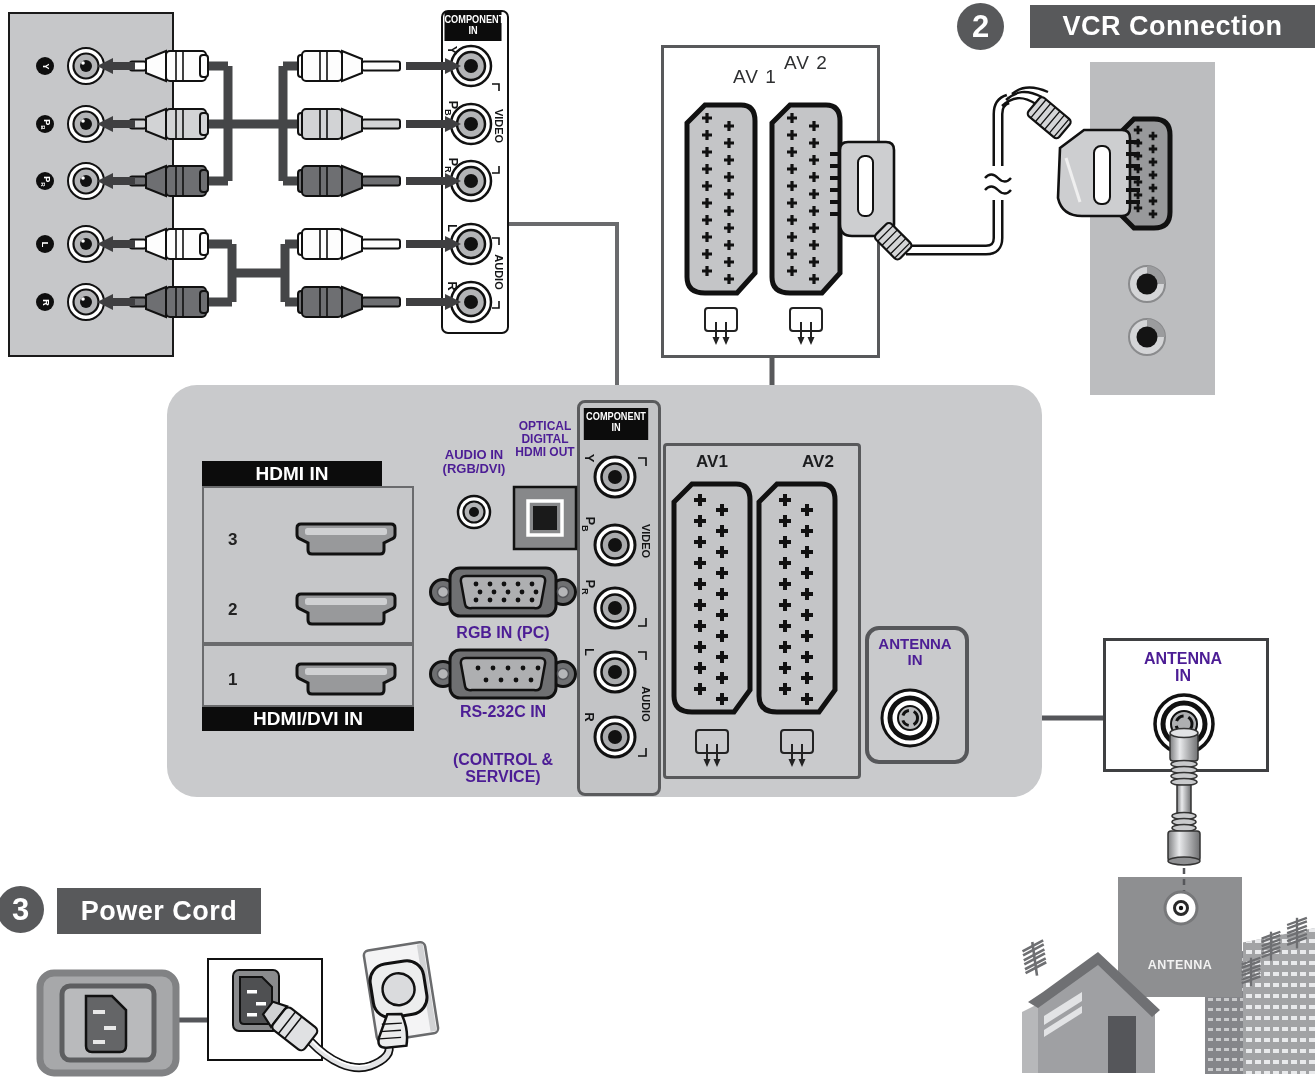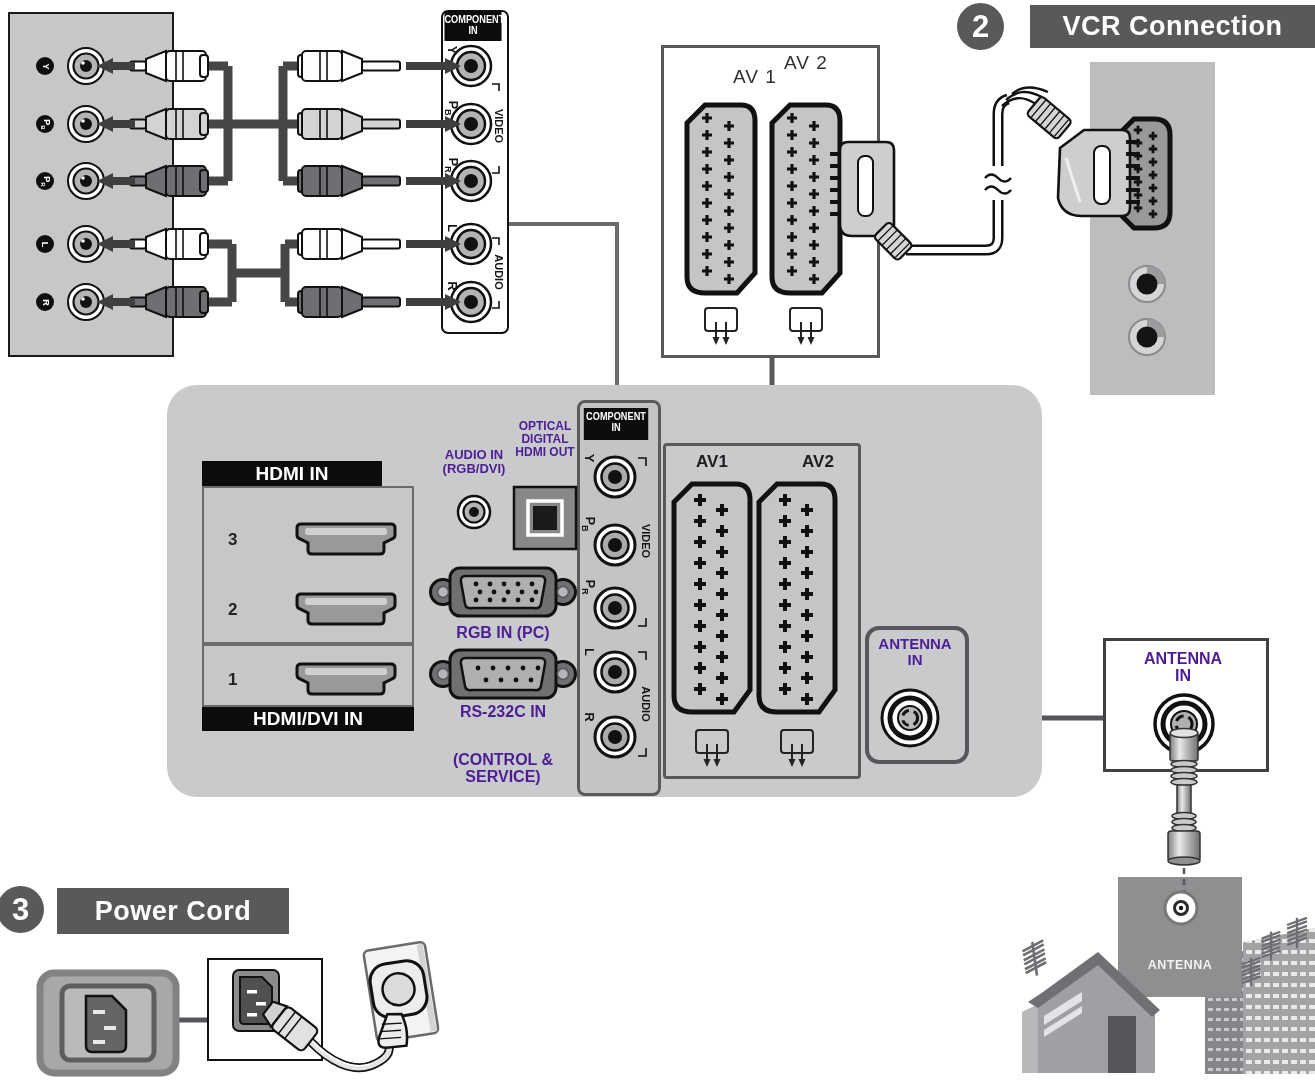--- a/index.html
+++ b/index.html
@@ -164,21 +164,21 @@
 
   <div class="abs badge" style="left:957px;top:3px;z-index:9">
     <span>2</span>
   </div>
   <div class="abs titlebar" style="left:1030px;top:5px;width:285px;height:43px;z-index:9">
     <span>VCR Connection</span>
   </div>
   <div class="abs badge" style="left:-3px;top:886px;z-index:9">
     <span>3</span>
   </div>
-  <div class="abs titlebar" style="left:57px;top:888px;width:232px;height:46px;z-index:9">
+  <div class="abs titlebar" style="left:57px;top:888px;width:204px;height:46px;z-index:9">
     <span>Power Cord</span>
   </div>
 
   <div class="abs src-panel" style="left:8px;top:12px;width:162px;height:341px;z-index:2"></div>
 
   <div class="abs disc" style="left:36px;top:57px;width:18px;height:18px;z-index:3">
       <span>Y</span>
     </div>
   <div class="abs disc" style="left:36px;top:115px;width:18px;height:18px;z-index:3">
       <span><i style="font-style:normal">P</i><sub>B</sub></span>

